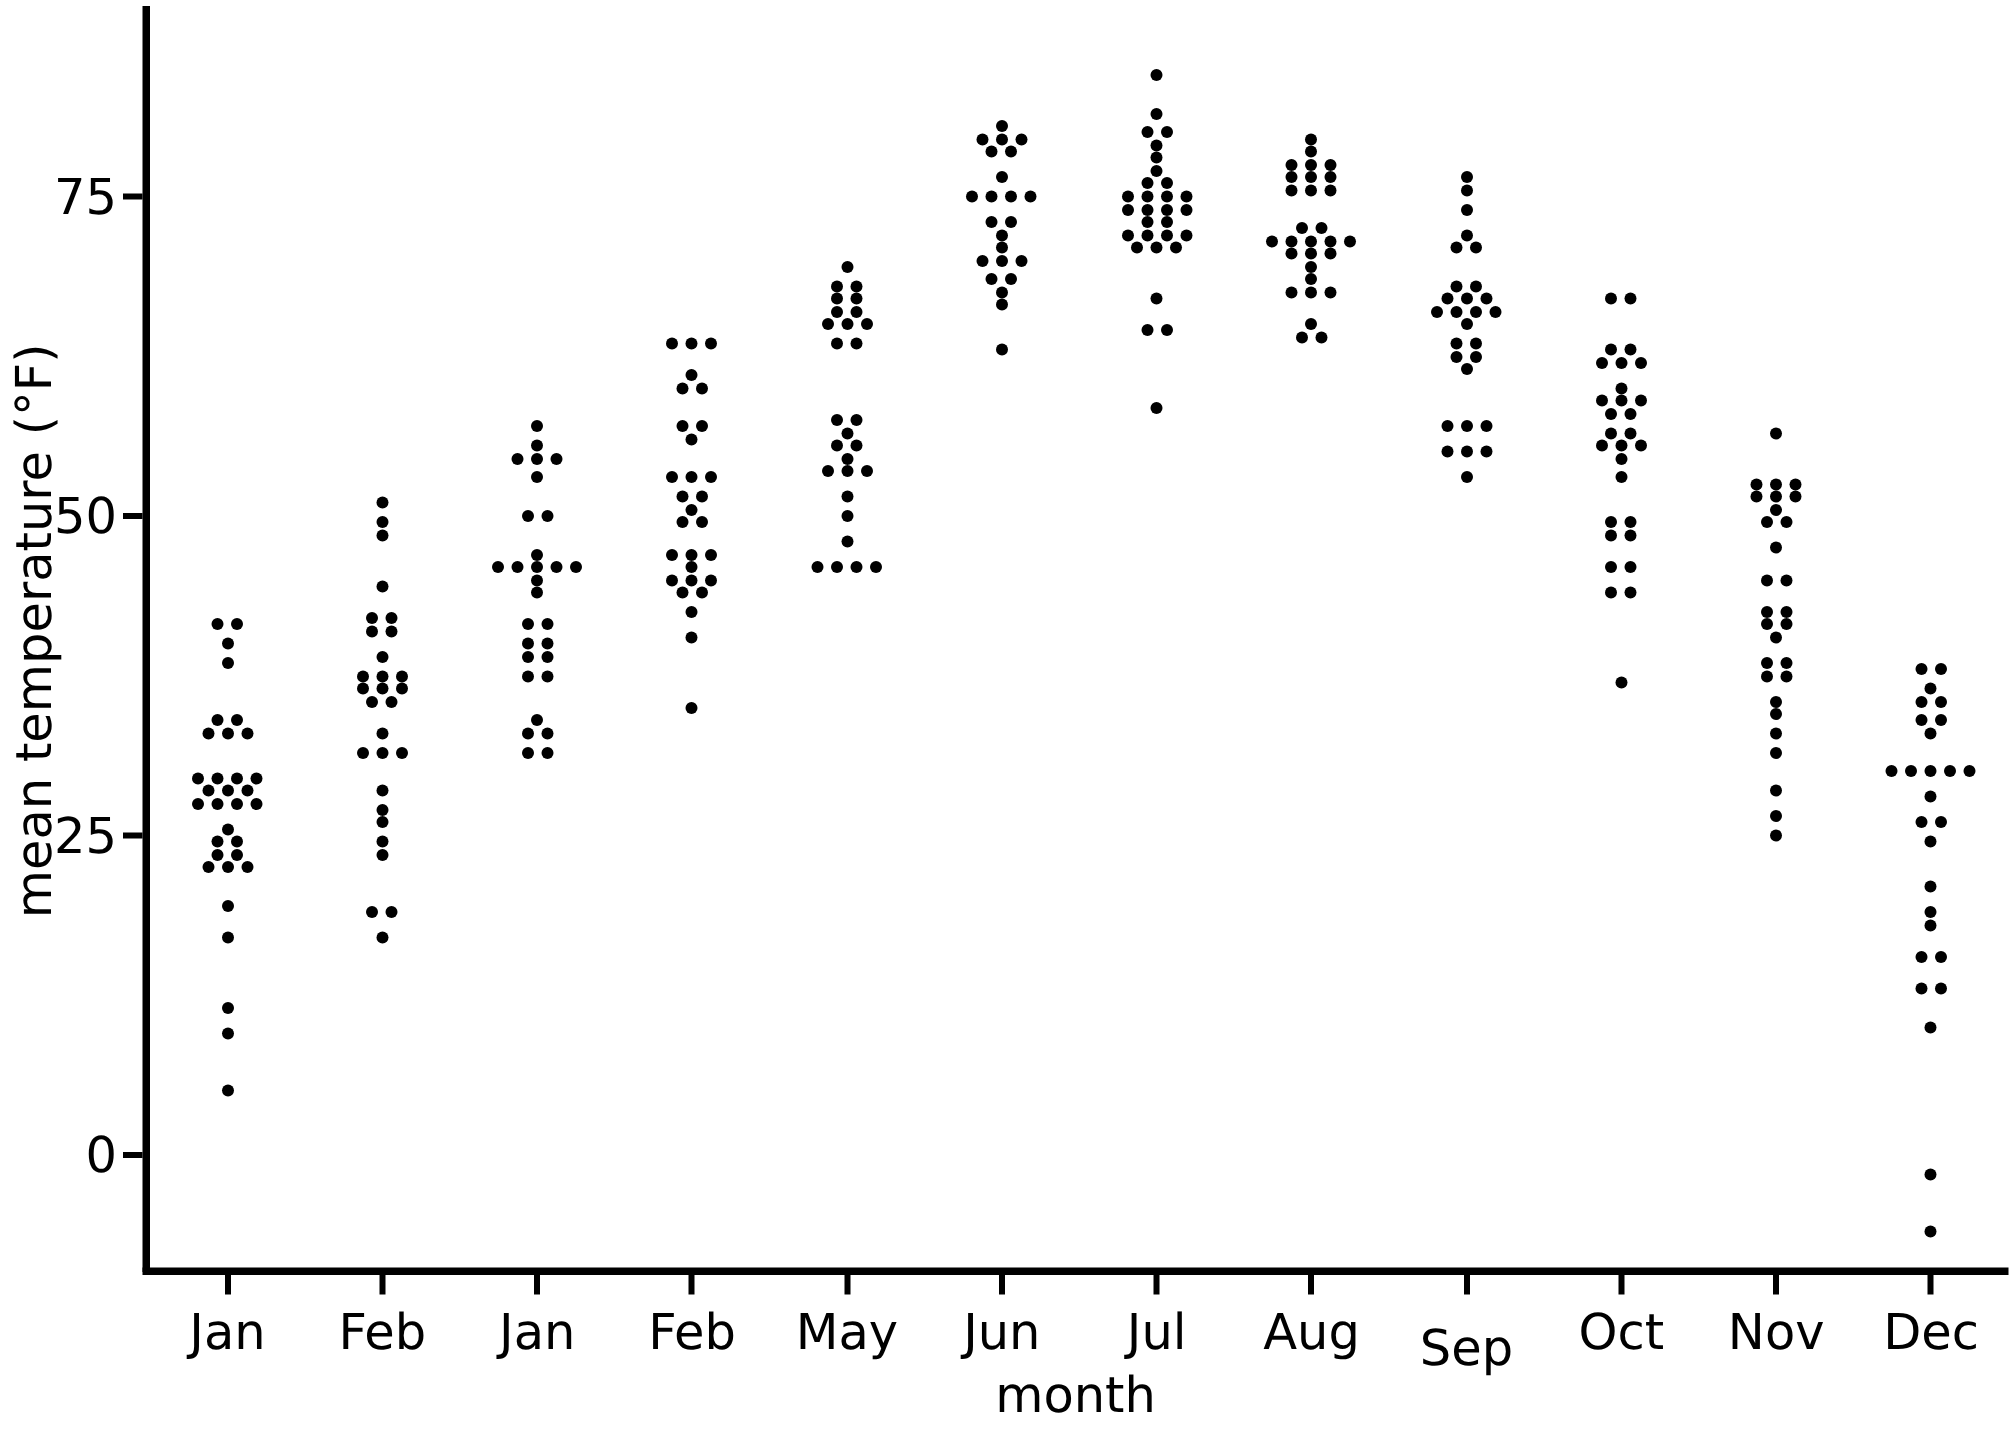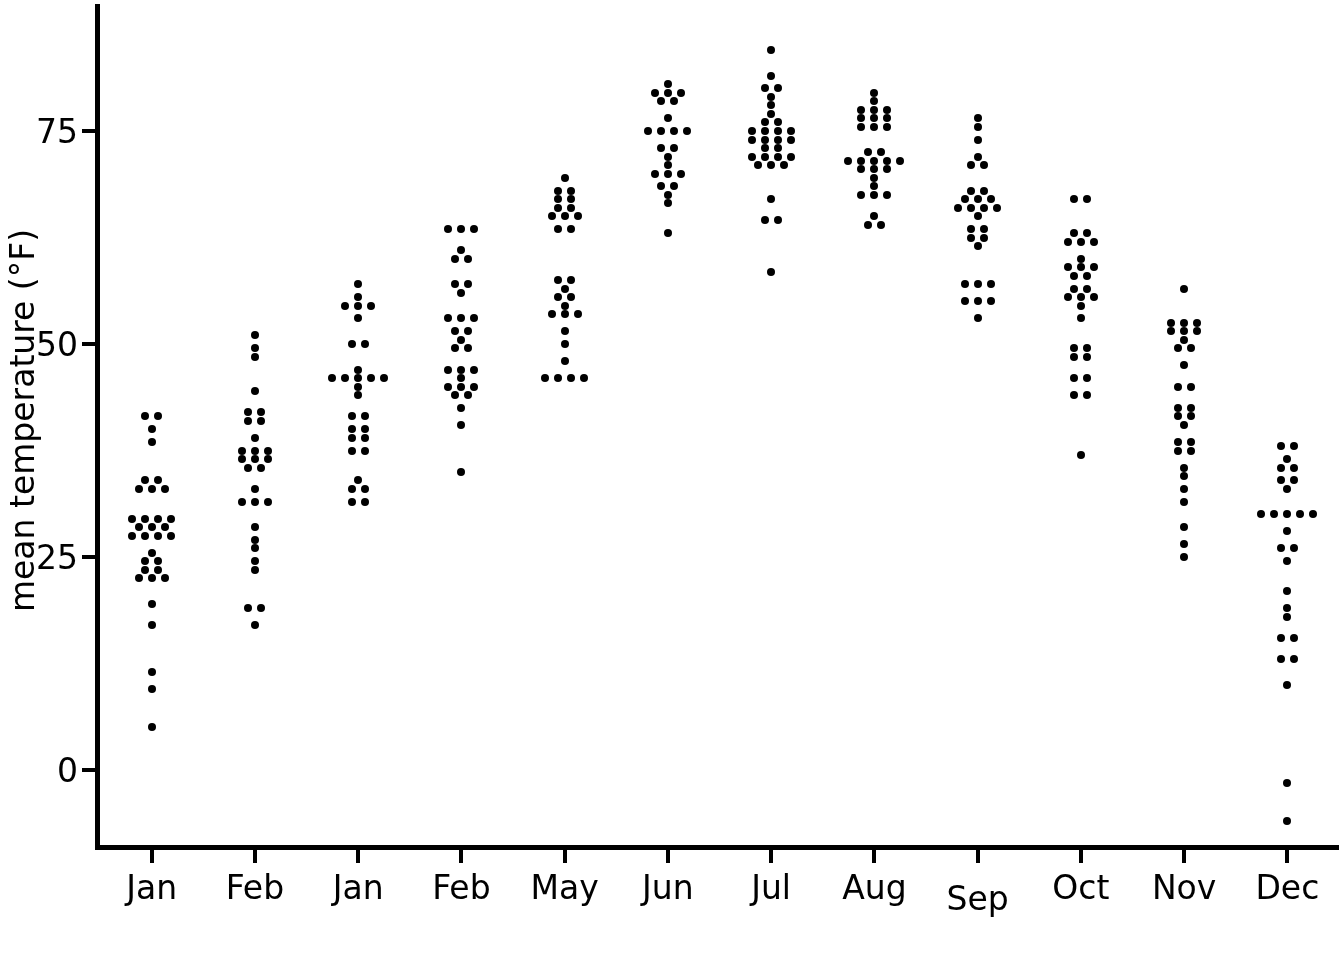--- a/index.html
+++ b/index.html
@@ -178,20 +178,21 @@
       <div class="x-tick-label" style="left: 564.625px;">May</div>
       <div class="x-tick-label" style="left: 667.875px;">Jun</div>
       <div class="x-tick-label" style="left: 771.125px;">Jul</div>
       <div class="x-tick-label" style="left: 874.375px;">Aug</div>
       <div class="x-tick-label" style="left: 977.625px; margin-top: 11px;">Sep</div>
       <div class="x-tick-label" style="left: 1080.88px;">Oct</div>
       <div class="x-tick-label" style="left: 1184.12px;">Nov</div>
       <div class="x-tick-label" style="left: 1287.38px;">Dec</div>
     </div>
 
+  <div id="x-axis-title">month</div>
 
   <div id="plot-panel">
       <div class="data-point" style="left: 45.125px; top: 412.42px; width: 8px; height: 8px; background: rgb(0, 0, 0);"></div>
       <div class="data-point" style="left: 58.125px; top: 412.42px; width: 8px; height: 8px; background: rgb(0, 0, 0);"></div>
       <div class="data-point" style="left: 51.625px; top: 425.2px; width: 8px; height: 8px; background: rgb(0, 0, 0);"></div>
       <div class="data-point" style="left: 51.625px; top: 437.98px; width: 8px; height: 8px; background: rgb(0, 0, 0);"></div>
       <div class="data-point" style="left: 45.125px; top: 476.32px; width: 8px; height: 8px; background: rgb(0, 0, 0);"></div>
       <div class="data-point" style="left: 58.125px; top: 476.32px; width: 8px; height: 8px; background: rgb(0, 0, 0);"></div>
       <div class="data-point" style="left: 38.625px; top: 484.84px; width: 8px; height: 8px; background: rgb(0, 0, 0);"></div>
       <div class="data-point" style="left: 51.625px; top: 484.84px; width: 8px; height: 8px; background: rgb(0, 0, 0);"></div>

